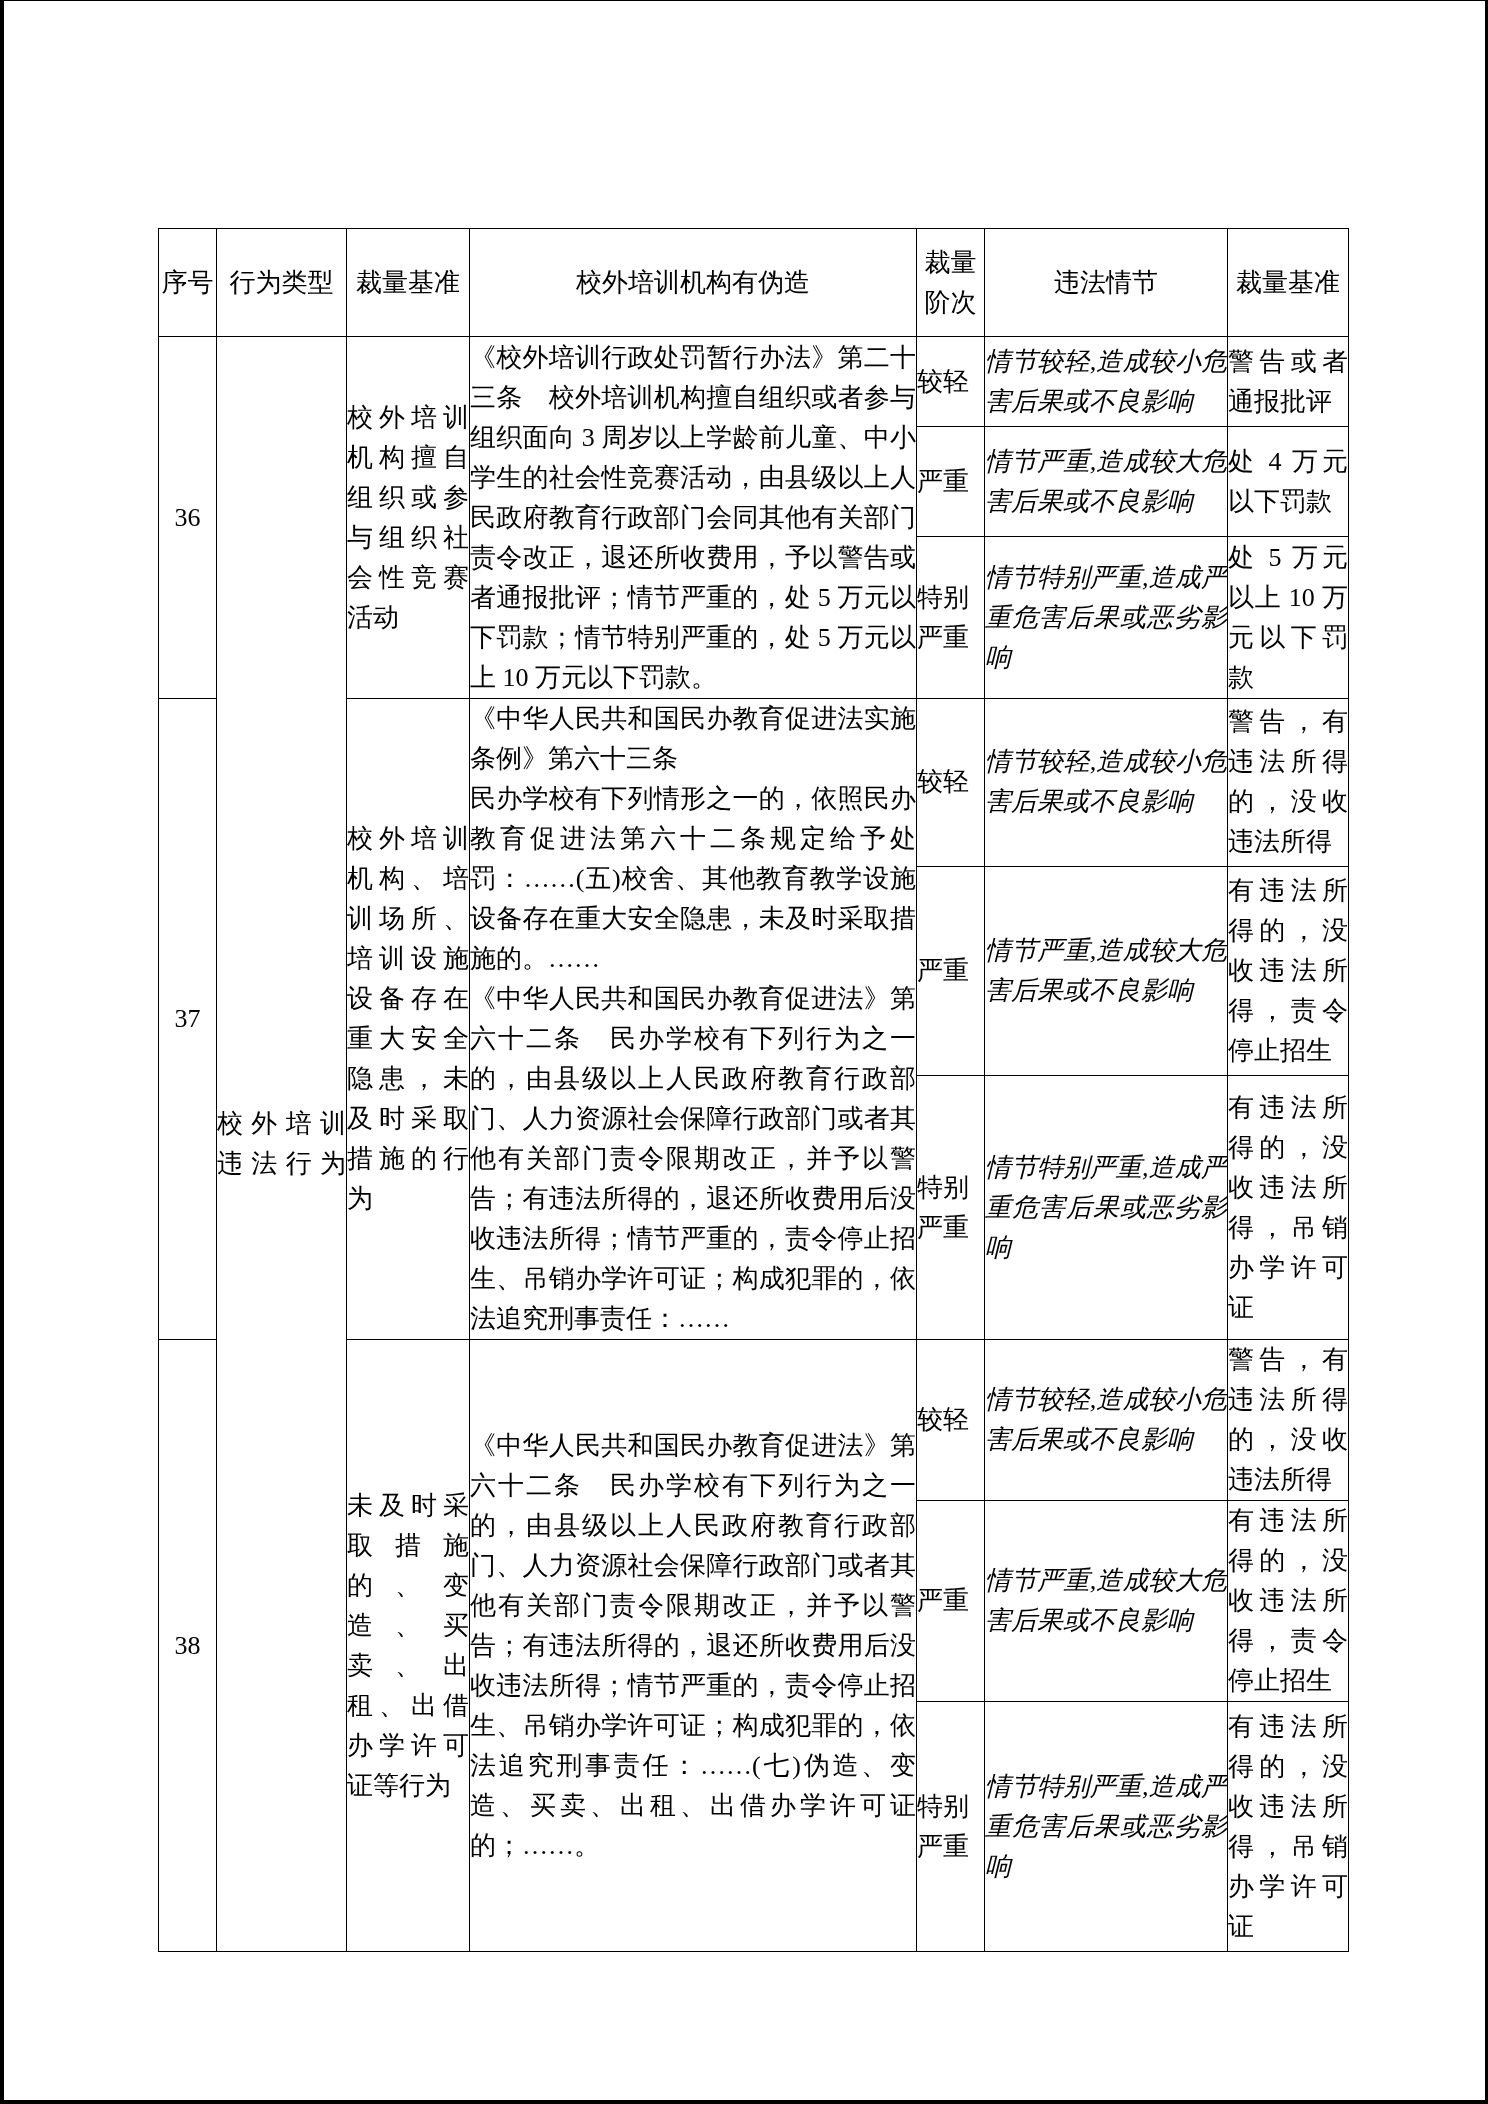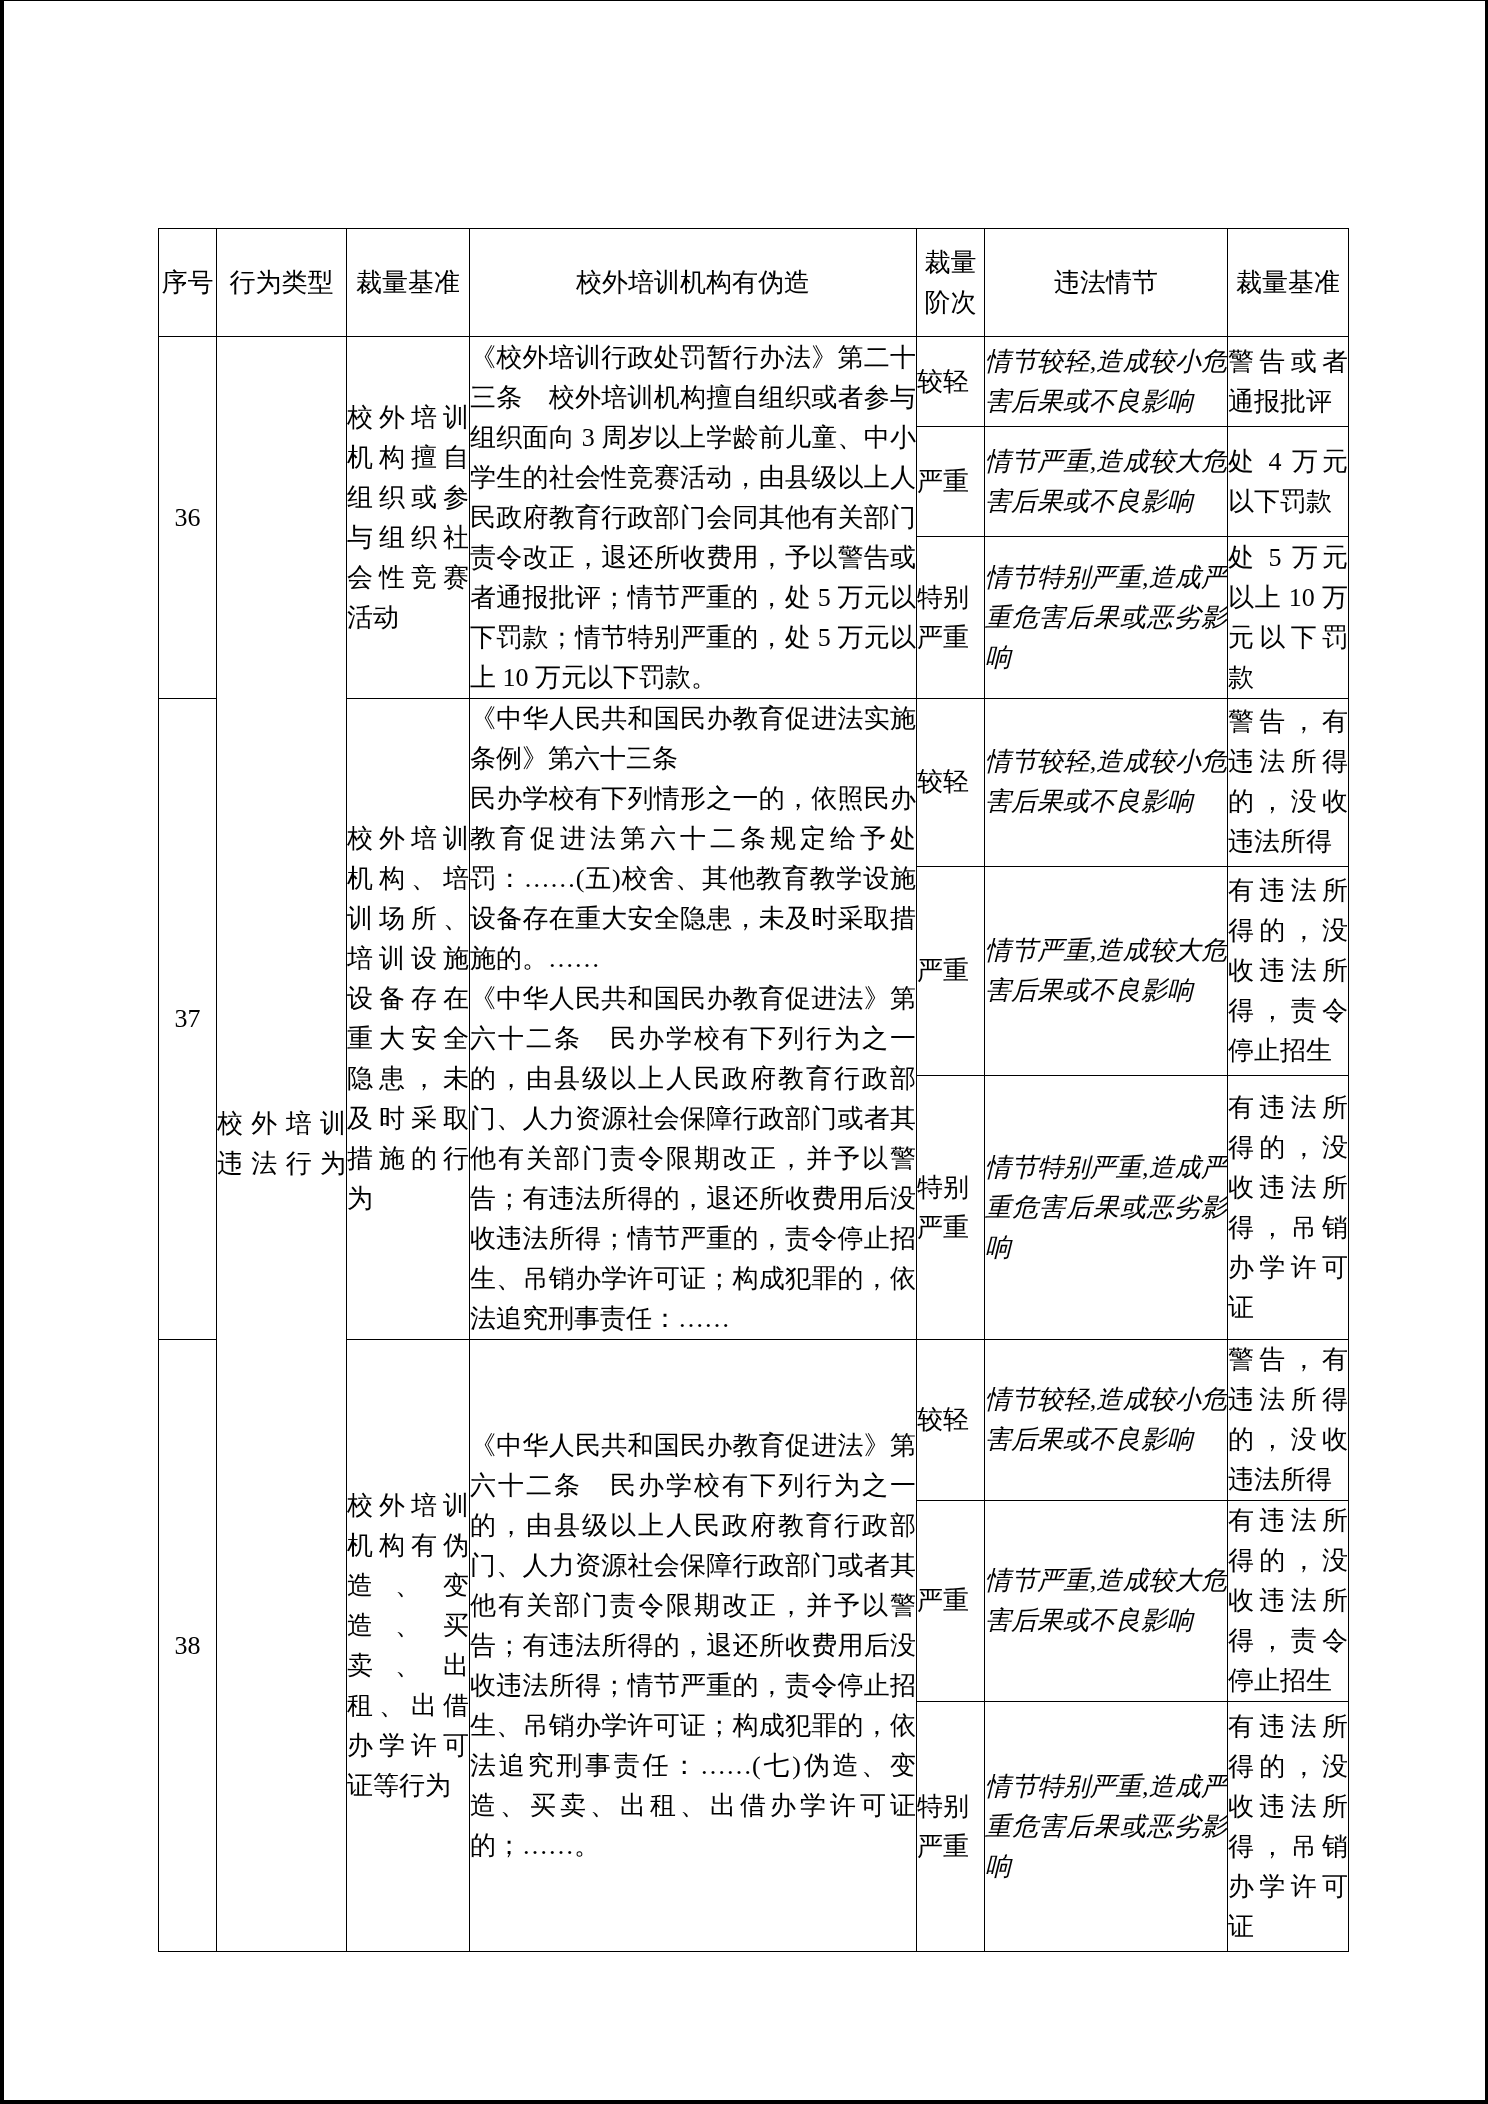--- a/index.html
+++ b/index.html
@@ -106,21 +106,21 @@
       <td class="c-bench">有违法所得的，没收违法所得，责令停止招生</td>
     </tr>
     <tr style="height:253px">
       <td class="c-tier">特别严重</td>
       <td class="c-circ">情节特别严重,造成严重危害后果或恶劣影响</td>
       <td class="c-bench">有违法所得的，没收违法所得，吊销办学许可证</td>
     </tr>
 
     <tr style="height:154px">
       <td class="c-idx" rowspan="3">38</td>
-      <td class="c-act" rowspan="3">校外培训机构有伪造、变造、买卖、出租、出借办学许可证等行为</td>
+      <td class="c-act" rowspan="3">未及时采取措施的、变造、买卖、出租、出借办学许可证等行为</td>
       <td class="c-basis" rowspan="3">《中华人民共和国民办教育促进法》第六十二条　民办学校有下列行为之一的，由县级以上人民政府教育行政部门、人力资源社会保障行政部门或者其他有关部门责令限期改正，并予以警告；有违法所得的，退还所收费用后没收违法所得；情节严重的，责令停止招生、吊销办学许可证；构成犯罪的，依法追究刑事责任：……(七)伪造、变造、买卖、出租、出借办学许可证的；……。</td>
       <td class="c-tier">较轻</td>
       <td class="c-circ">情节较轻,造成较小危害后果或不良影响</td>
       <td class="c-bench">警告，有违法所得的，没收违法所得</td>
     </tr>
     <tr style="height:193px">
       <td class="c-tier">严重</td>
       <td class="c-circ">情节严重,造成较大危害后果或不良影响</td>
       <td class="c-bench">有违法所得的，没收违法所得，责令停止招生</td>
     </tr>

